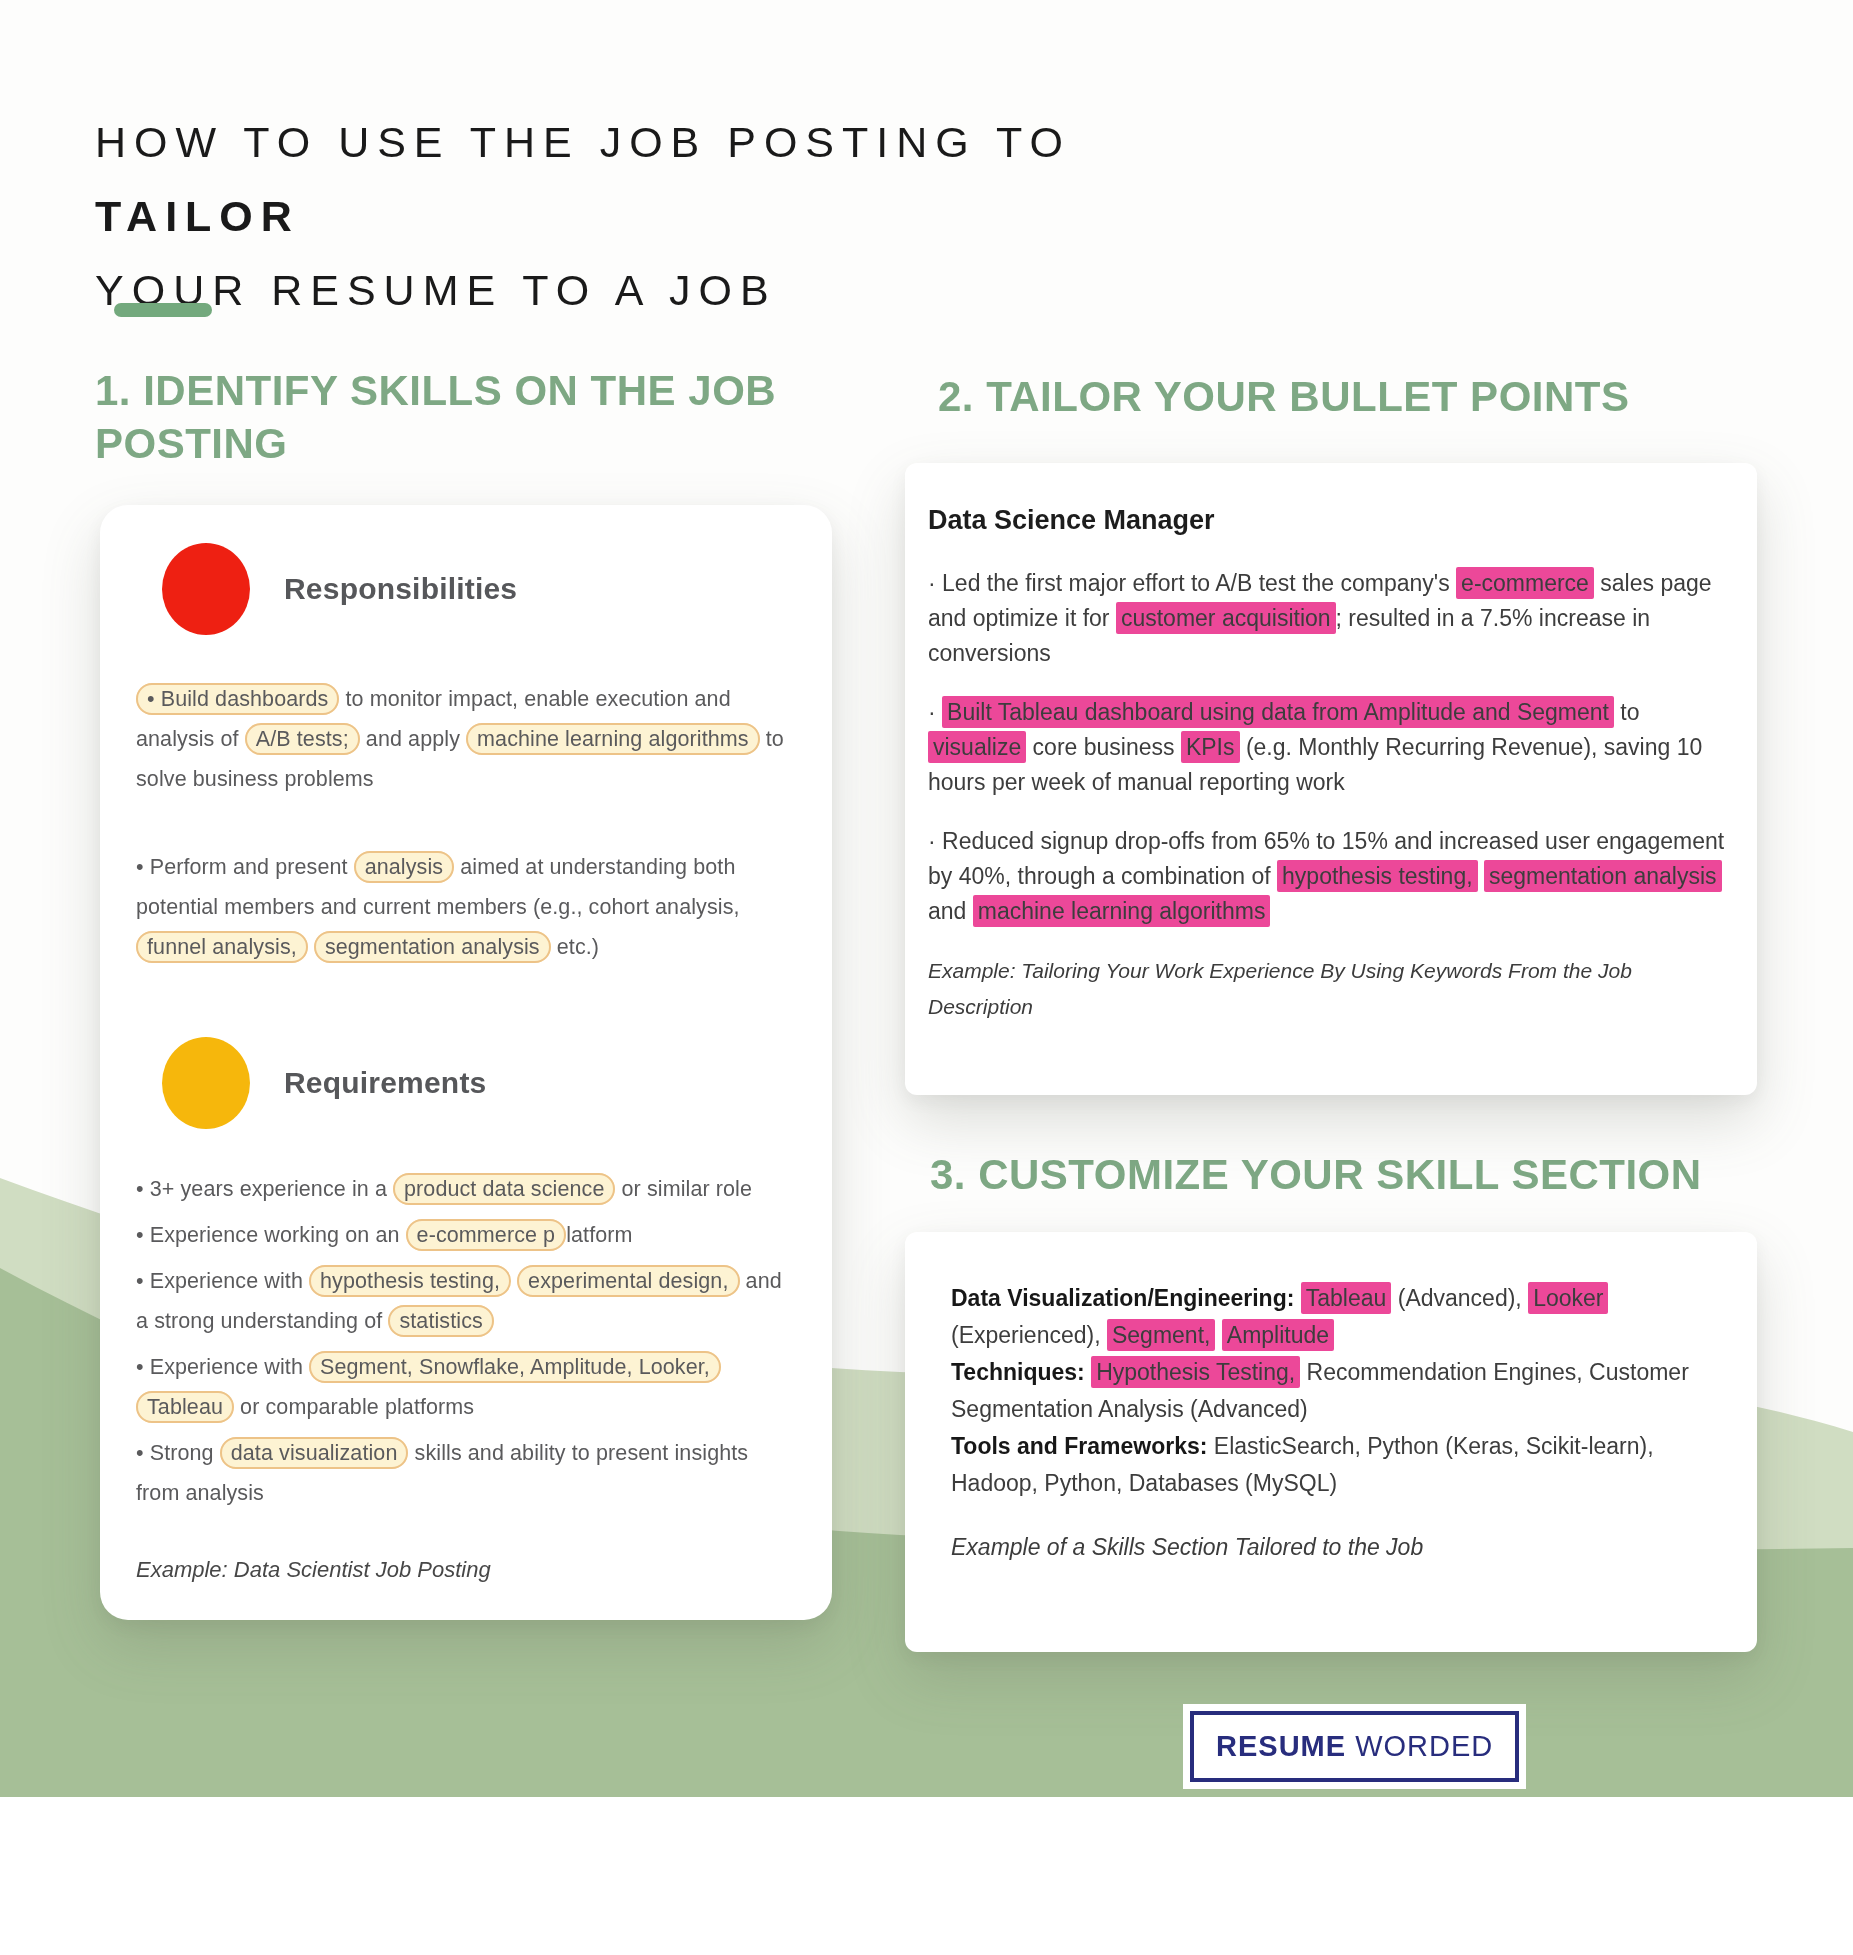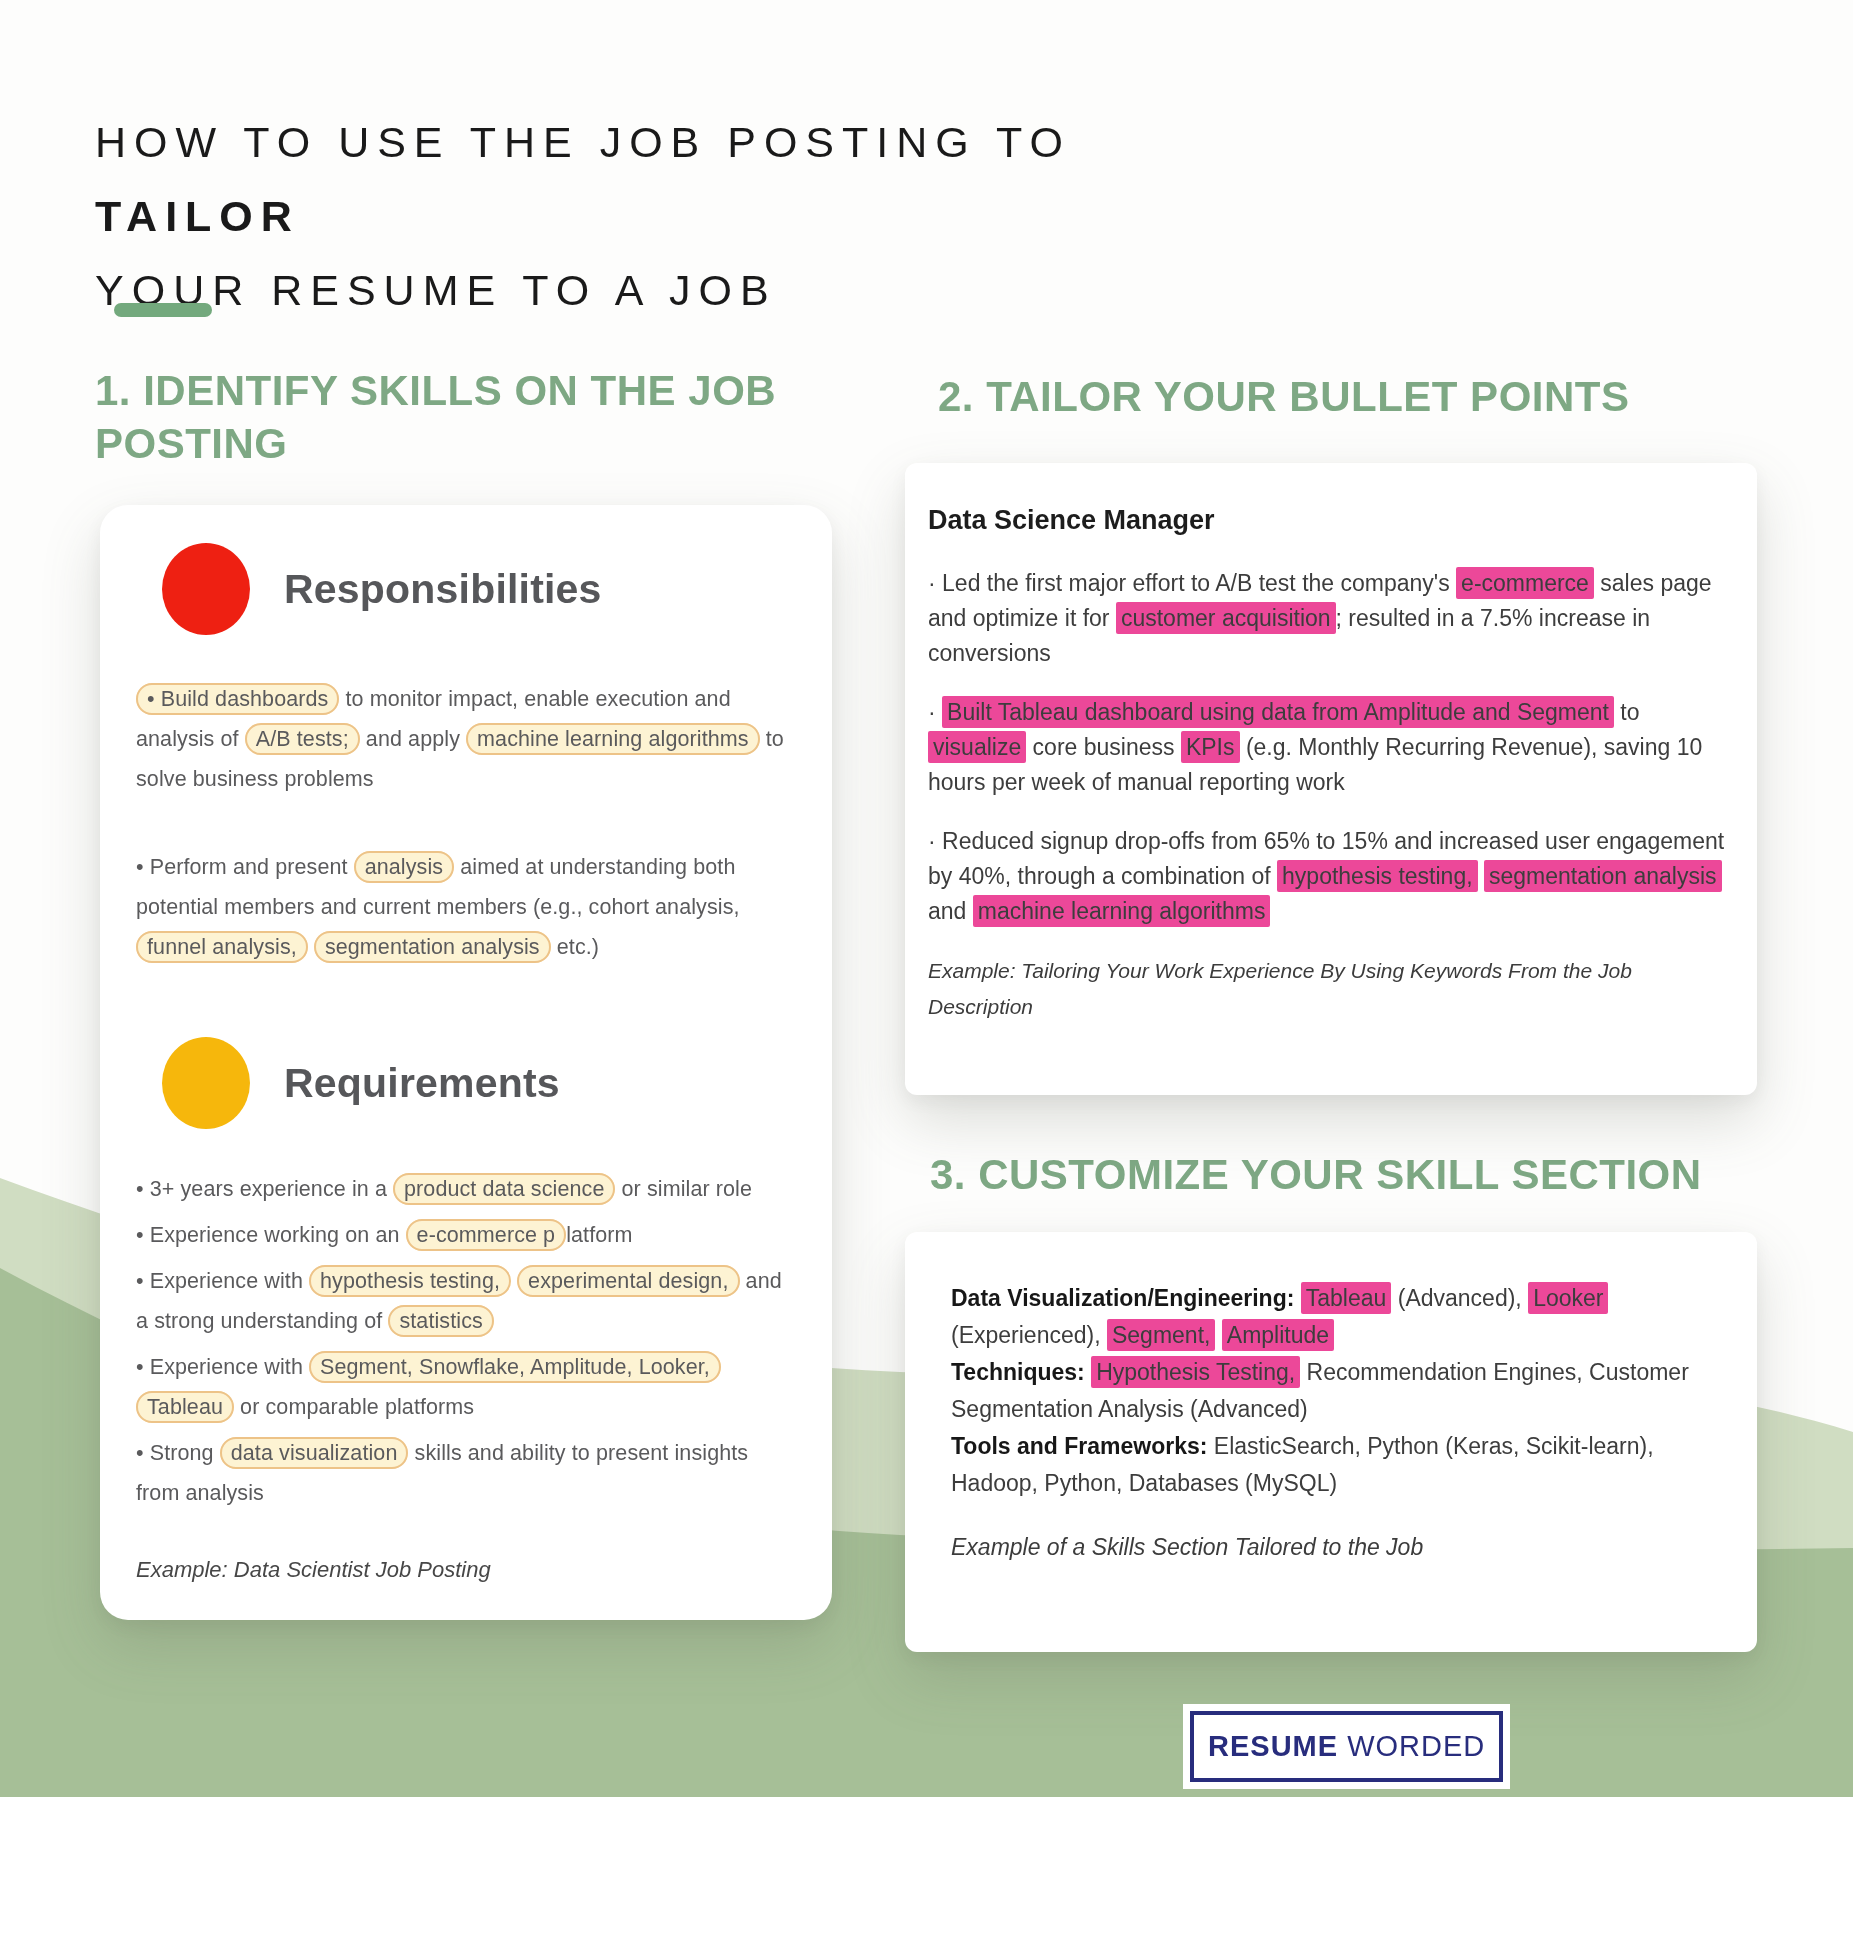--- a/index.html
+++ b/index.html
@@ -44,21 +44,21 @@
   .card2{left:905px;top:463px;width:852px;height:632px;border-radius:12px;
          padding:42px 23px;box-sizing:border-box;}
   .card3{left:905px;top:1232px;width:852px;height:420px;border-radius:12px;
          padding:48px 46px;box-sizing:border-box;}
 
   
   .jp-header{display:flex;align-items:center;gap:34px;margin-left:26px;}
   .jp-circle{width:88px;height:92px;border-radius:50%;flex:0 0 auto;}
   .jp-circle.red{background:#ee2012;}
   .jp-circle.yellow{background:#f6b70c;}
-  .jp-header-title{font-size:41px;font-weight:700;color:#56575a;letter-spacing:0.2px;}
+  .jp-header-title{font-size:30px;font-weight:700;color:#56575a;letter-spacing:0.2px;}
   .jp-body{font-size:21.5px;line-height:40px;color:#5a5a5c;letter-spacing:0.1px;}
   .jp-b1{margin-top:44px;}
   .jp-b2{margin-top:48px;}
   .jp-header.req{margin-top:70px;}
   .jp-req{margin-top:40px;}
   .jp-req .jp-bullet{margin-bottom:6px;}
   .mk-pill{
     background:#fdf3d3;border:2px solid #edc388;border-radius:17px;
     padding:2px 9px;box-decoration-break:clone;-webkit-box-decoration-break:clone;
   }
@@ -76,21 +76,21 @@
   .rs-example{margin-top:20px;font-size:21px;line-height:36px;font-style:italic;color:#3c3c3c;}
   .sk-line{font-size:23px;line-height:37px;color:#3d3d3d;}
   .sk-example{margin-top:32px;font-size:23px;font-style:italic;color:#3c3c3c;}
 
   
   .logo-box{
     left:1183px;top:1704px;z-index:3;
     background:#ffffff;padding:7px;
   }
   .logo-inner{
-    border:4px solid #282d7d;padding:15px 14px;
+    border:4px solid #282d7d;padding:15px 22px;
     display:flex;justify-content:flex-start;align-items:center;white-space:nowrap;
   }
   .logo-text{font-size:29px;color:#282d7d;letter-spacing:1px;}
   .logo-text .bold{font-weight:700;}
 </style>
 </head>
 <body>
 
 <div class="canvas">
 

